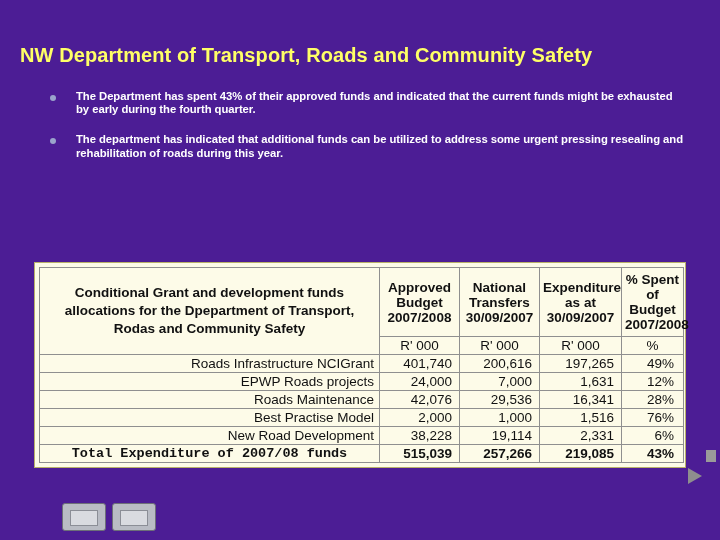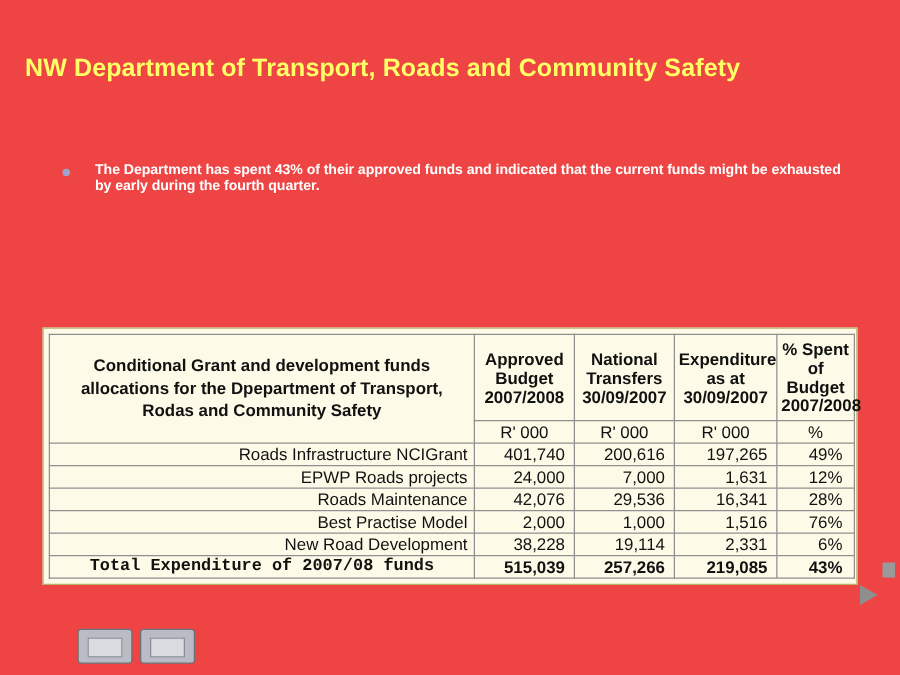--- a/index.html
+++ b/index.html
@@ -11,21 +11,21 @@
     height: 540px;
     background: #000000;
     font-family: "Liberation Sans", sans-serif;
     overflow: hidden;
     position: relative;
   }
   .slide {
     position: absolute;
     left: 0; top: 0;
     width: 720px; height: 540px;
-    background: #ef4444;
+    background: #4c1d95;
   }
   
   .slide-title {
     position: absolute;
     left: 20px;
     top: 44px;
     width: 684px;
     color: #ffff66;
     font-size: 20px;
     font-weight: bold;
@@ -53,21 +53,20 @@
     height: 6px;
     background: #9aa4cc;
     border-radius: 50%;
   }
   .bullet-text {
     color: #ffffff;
     font-size: 11.3px;
     font-weight: bold;
     line-height: 13.2px;
     letter-spacing: -0.05px;
-    margin-top: 40px;
   }
   
   .table-wrap {
     position: absolute;
     left: 34px;
     top: 262px;
     width: 652px;
     background: #fdfbe8;
     border: 1px solid #b8b06a;
     box-sizing: border-box;
@@ -178,20 +177,24 @@
 <body>
 
 <div class="slide">
 
   <div class="slide-title">NW Department of Transport, Roads and Community Safety</div>
 
   <div class="bullets">
     <div class="bullet-row">
       <span class="bullet-marker"></span>
       <div class="bullet-text">The Department has spent 43% of their approved funds and indicated that the current funds might be exhausted by early during the fourth quarter.</div>
+    </div>
+    <div class="bullet-row">
+      <span class="bullet-marker"></span>
+      <div class="bullet-text">The department has indicated that additional funds can be utilized to address some urgent pressing resealing and rehabilitation of roads during this year.</div>
     </div>
   </div>
 
   <div class="table-wrap">
     <table class="grant">
       <colgroup>
         <col style="width:340px">
         <col style="width:80px">
         <col style="width:80px">
         <col style="width:82px">

